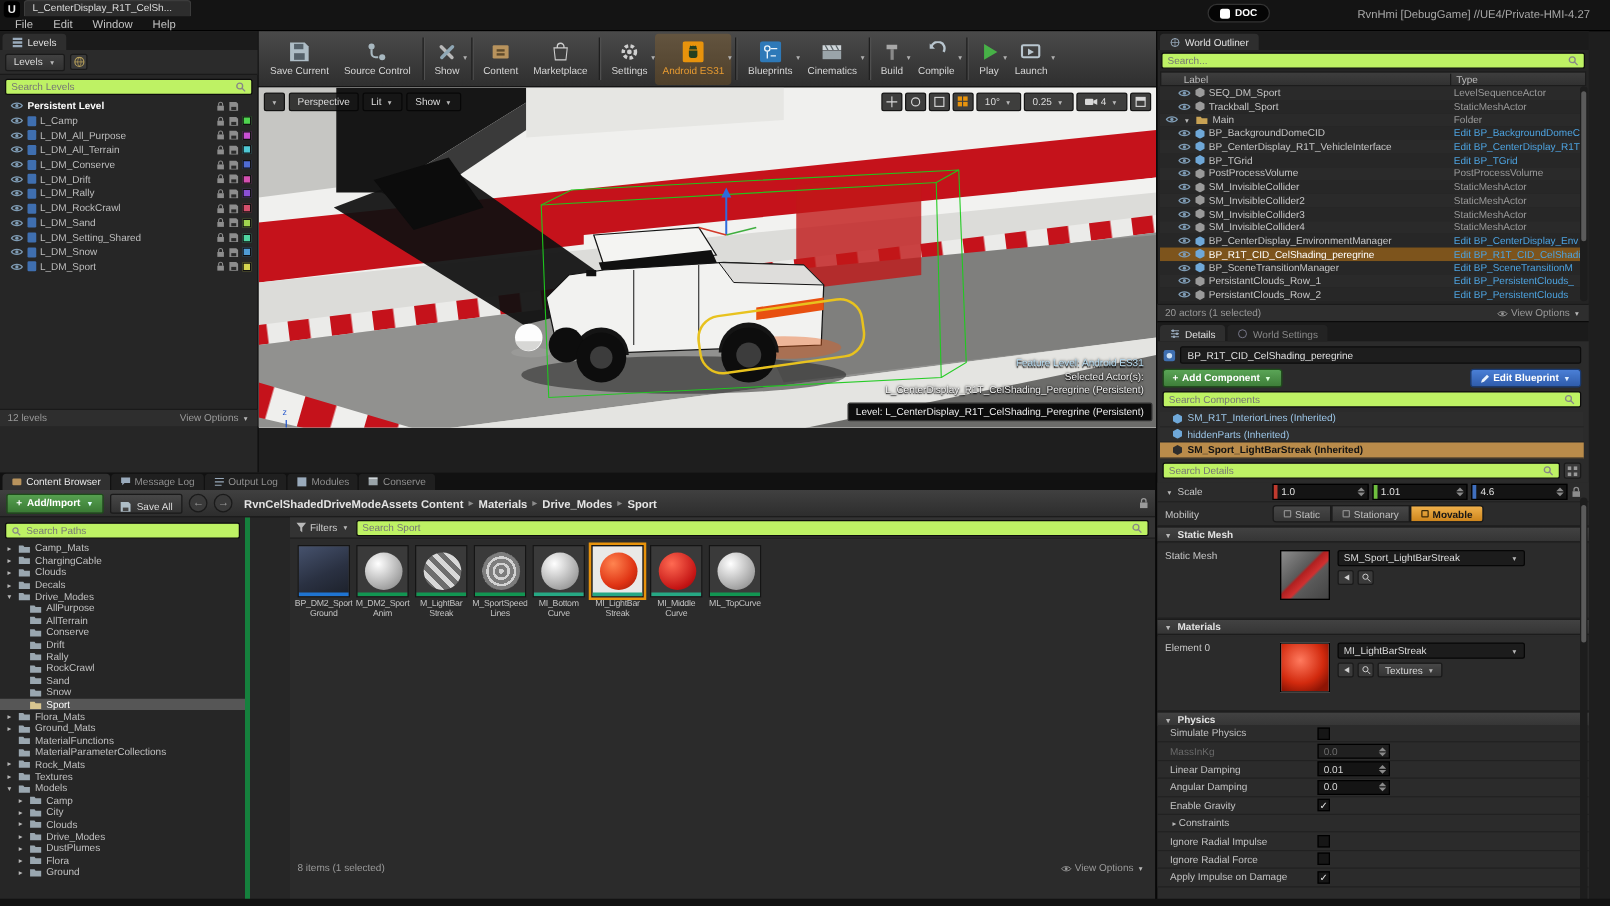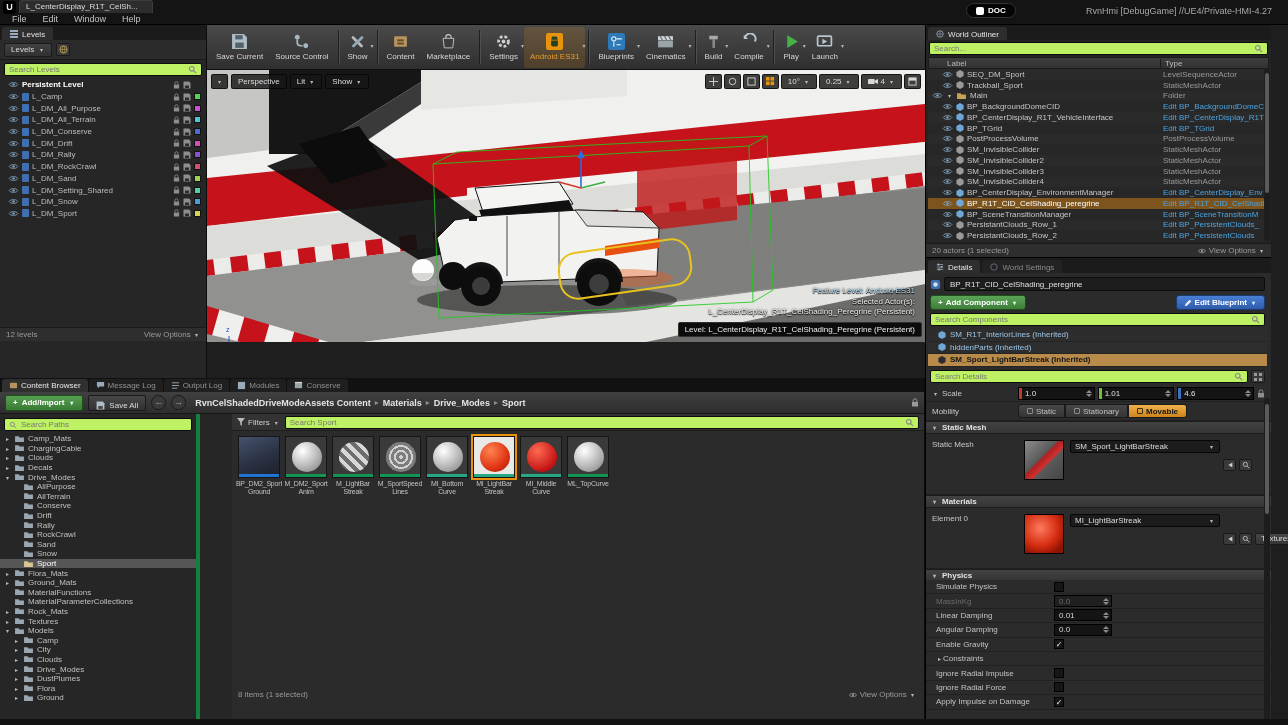--- a/index.html
+++ b/index.html
@@ -124,21 +124,21 @@
 .spin .dn{border-top:3px solid #8a8a8a}
 #mobility-row{position:absolute;top:144px;left:0;right:0;height:19px;display:flex;align-items:center;padding:0 6px;background:#2b2b2b;border-bottom:1px solid #202020}
 #mobility-seg{display:flex}
 .seg{height:14px;padding:0 8px;display:flex;align-items:center;gap:3px;background:linear-gradient(#474747,#353535);border:1px solid #1a1a1a;font-size:8px;color:#c0c0c0}
 .seg:first-child{border-radius:3px 0 0 3px}.seg:last-child{border-radius:0 3px 3px 0}
 .seg.on{background:linear-gradient(#f0b14c,#cd851c);color:#161616;font-weight:bold}
 .seg .dot{width:6px;height:6px;border:1px solid #8a8a8a;border-radius:1px}
 .cat-header{position:absolute;left:0;right:0;height:13px;background:linear-gradient(#424242,#353535);border-top:1px solid #1c1c1c;border-bottom:1px solid #1c1c1c;display:flex;align-items:center;gap:4px;padding:0 5px;font-size:8px;font-weight:bold;color:#e2e2e2}
 .obj-row{position:absolute;left:0;right:0;height:60px;background:#2b2b2b;border-bottom:1px solid #202020;display:flex;padding:5px 6px;gap:6px}
 .thumb40{width:40px;height:40px;border:1px solid #000;flex:none}
-.obj-col{display:flex;flex-direction:row;gap:3px}
+.obj-col{display:flex;flex-direction:column;gap:3px}
 .asset-dd{width:150px;height:13px;background:#1c1c1c;border:1px solid #060606;border-radius:2px;display:flex;align-items:center;justify-content:space-between;padding:0 4px;font-size:8px;color:#dedede;white-space:nowrap;overflow:hidden}
 .mini{width:13px;height:12px;background:#3a3a3a;border:1px solid #1a1a1a;border-radius:2px;display:flex;align-items:center;justify-content:center}
 .mini-row{display:flex;gap:3px;align-items:center}
 .tex-btn{height:12px;background:linear-gradient(#474747,#353535);border:1px solid #1a1a1a;border-radius:2px;font-size:8px;color:#d8d8d8;display:flex;align-items:center;gap:3px;padding:0 5px}
 .ph-row{display:flex;align-items:center;height:14.4px;padding:0 8px 0 10px;border-bottom:1px solid #212121;background:#2b2b2b}
 .ph-row .pl{width:118px;flex:none;font-size:8px;color:#c3c3c3;overflow:hidden;white-space:nowrap}
 .ph-row.disabled .pl{color:#6b6b6b}
 .checkbox{width:10px;height:10px;background:#161616;border:1px solid #000;color:#e8e8e8;font-size:8px;line-height:9px;text-align:center;flex:none}
 .numfield{width:58px;height:12px;background:#141414;border:1px solid #000;color:#d8d8d8;font-size:8px;display:flex;align-items:center;padding:0 0 0 4px;justify-content:space-between}
 .numfield.dis{color:#6b6b6b;background:#202020}

